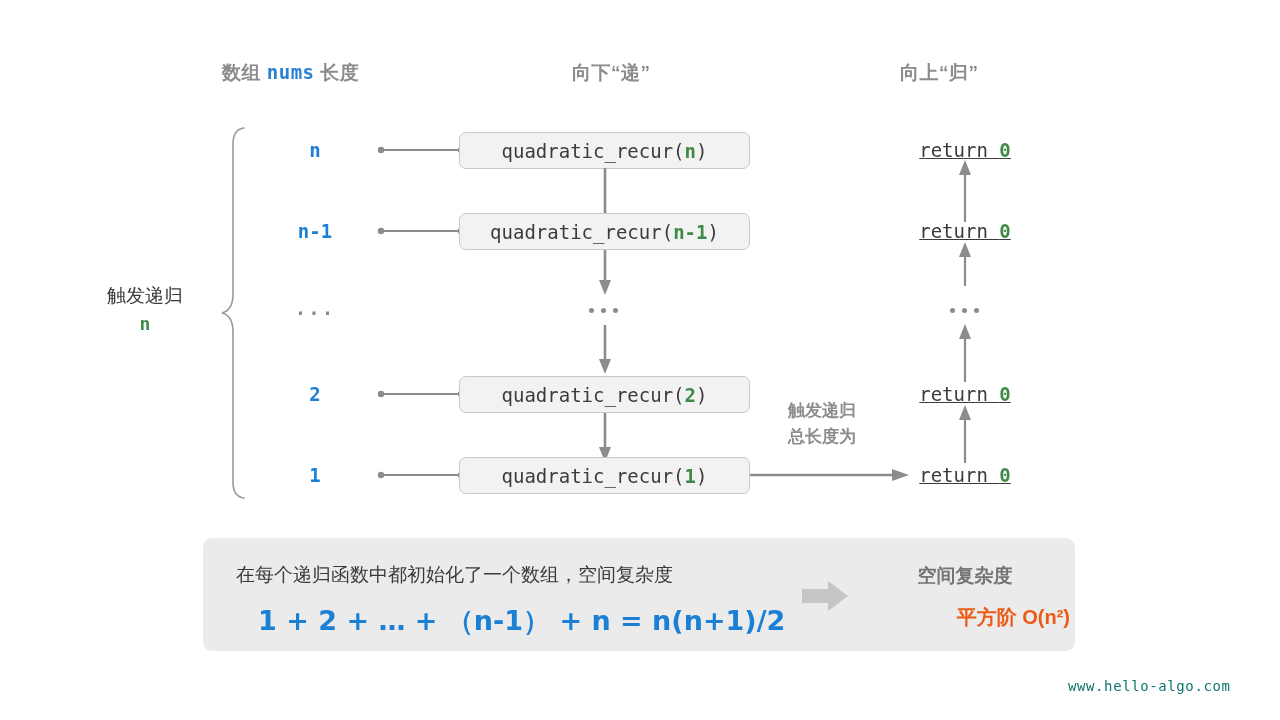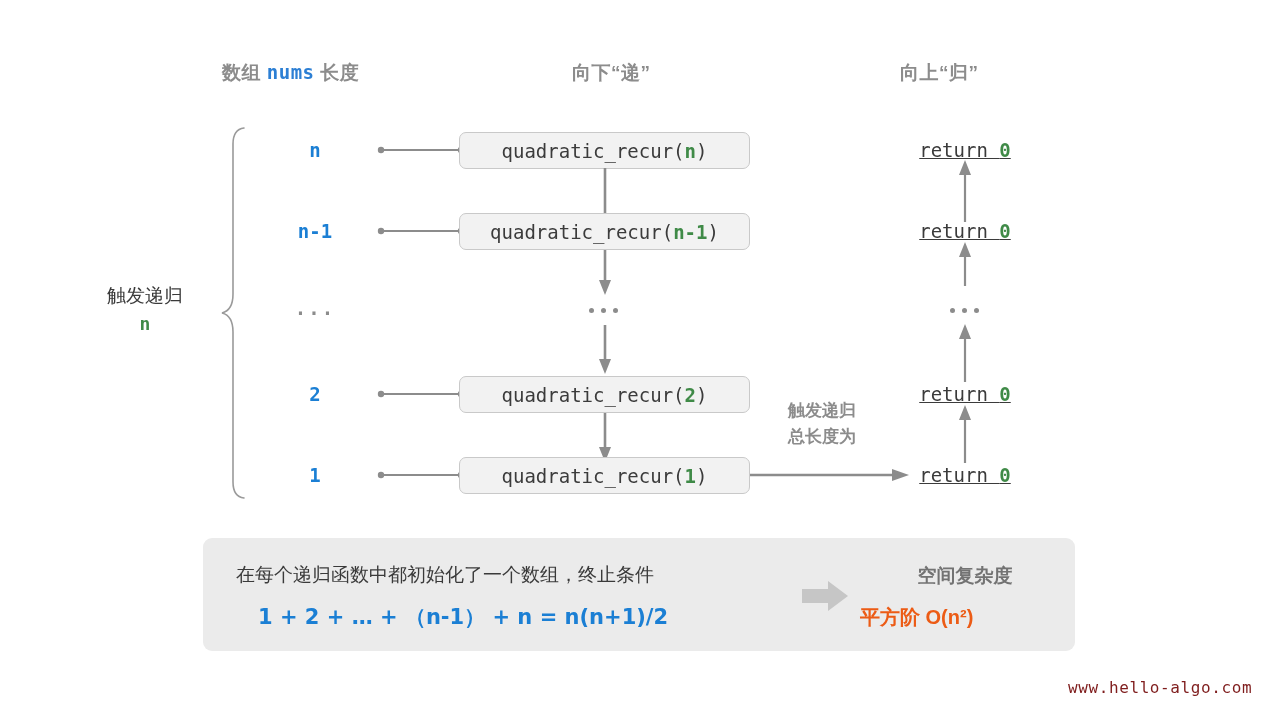--- a/index.html
+++ b/index.html
@@ -109,46 +109,46 @@
     box-sizing: border-box;
     background: #ebebeb;
     border-radius: 9px;
   }
   .sum-line1 {
     font-size: 19px;
     color: #3a3a3a;
     white-space: nowrap;
   }
   .sum-line2 {
-    font-size: 21px;
+    font-size: 27px;
     font-weight: bold;
     color: #1b7fd4;
     white-space: nowrap;
     font-family: "DejaVu Sans", sans-serif;
   }
   .sum-title {
     font-size: 19px;
     font-weight: bold;
     color: #737373;
     white-space: nowrap;
     text-align: center;
   }
   .sum-value {
     font-size: 20px;
     font-weight: bold;
     color: #ec5b15;
     white-space: nowrap;
-    text-align: left;
+    text-align: right;
   }
 
   
   .watermark {
     font-family: "DejaVu Sans Mono", monospace;
-    font-size: 16px;
-    color: #7f1d1d;
+    font-size: 14px;
+    color: #0f766e;
     white-space: nowrap;
     letter-spacing: 0.6px;
   }
 
   svg { display: block; }
 </style>
 </head>
 <body>
 
 <div class="abs col-header" style="left:222px; top:60px;">
@@ -327,21 +327,21 @@
     <path d="M159 7 L142 1 L142 13 Z" fill="#8c8c8c"></path>
   </svg>
 </div>
 
 <div class="abs ret" style="left:860px; top:464px; width:210px;">
   <span>return </span><span class="zero">0</span>
 </div>
 
 <div class="abs summary" style="left:203px; top:538px; width:872px; height:113px;"></div>
 
-<div class="abs sum-line1" style="left:236px; top:562px;">在每个递归函数中都初始化了一个数组，终止条件</div>
+<div class="abs sum-line1" style="left:236px; top:562px;">在每个递归函数中都初始化了一个数组，空间复杂度</div>
 
 <div class="abs sum-line2" style="left:258px; top:603px;">1 + 2 + … + （n-1） + n = n(n+1)/2</div>
 
 <div class="abs" style="left:802px; top:580px;">
   <svg width="48" height="32" viewBox="0 0 48 32">
     <path d="M0 9 L26 9 L26 1 L46 16 L26 31 L26 23 L0 23 Z" fill="#c6c6c6"></path>
   </svg>
 </div>
 
 <div class="abs sum-title" style="left:860px; top:563px; width:210px;">空间复杂度</div>

